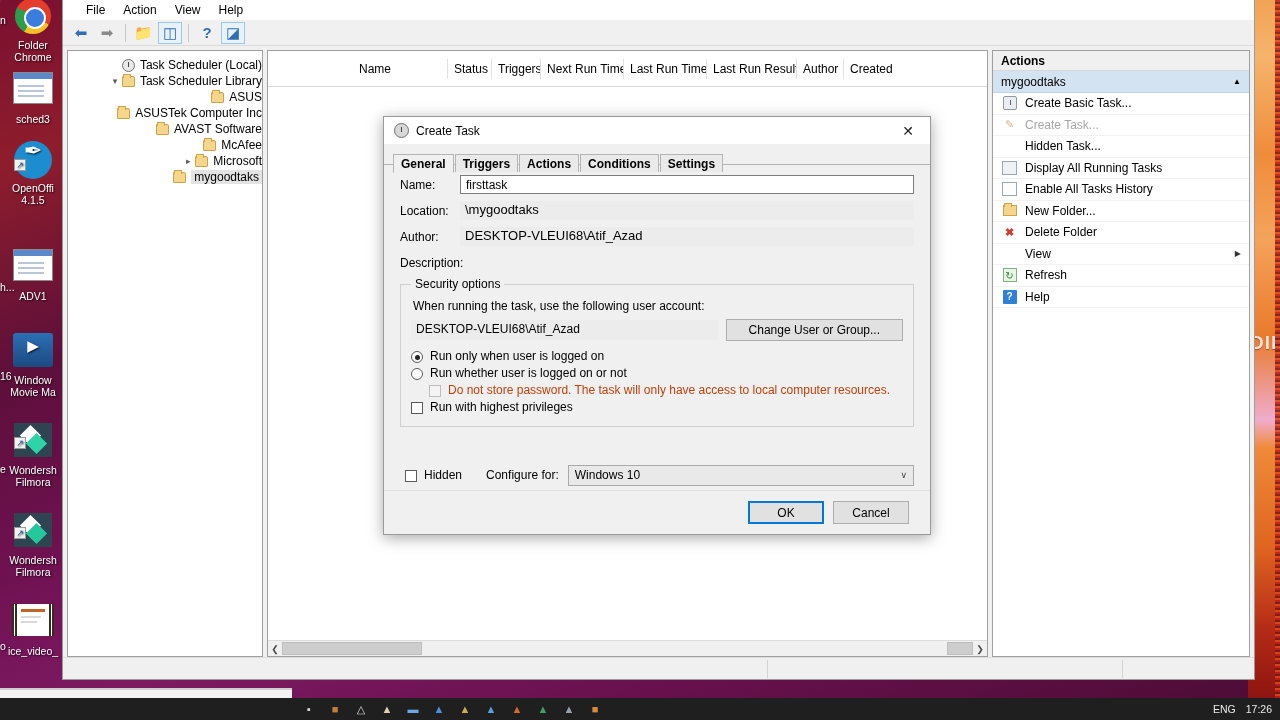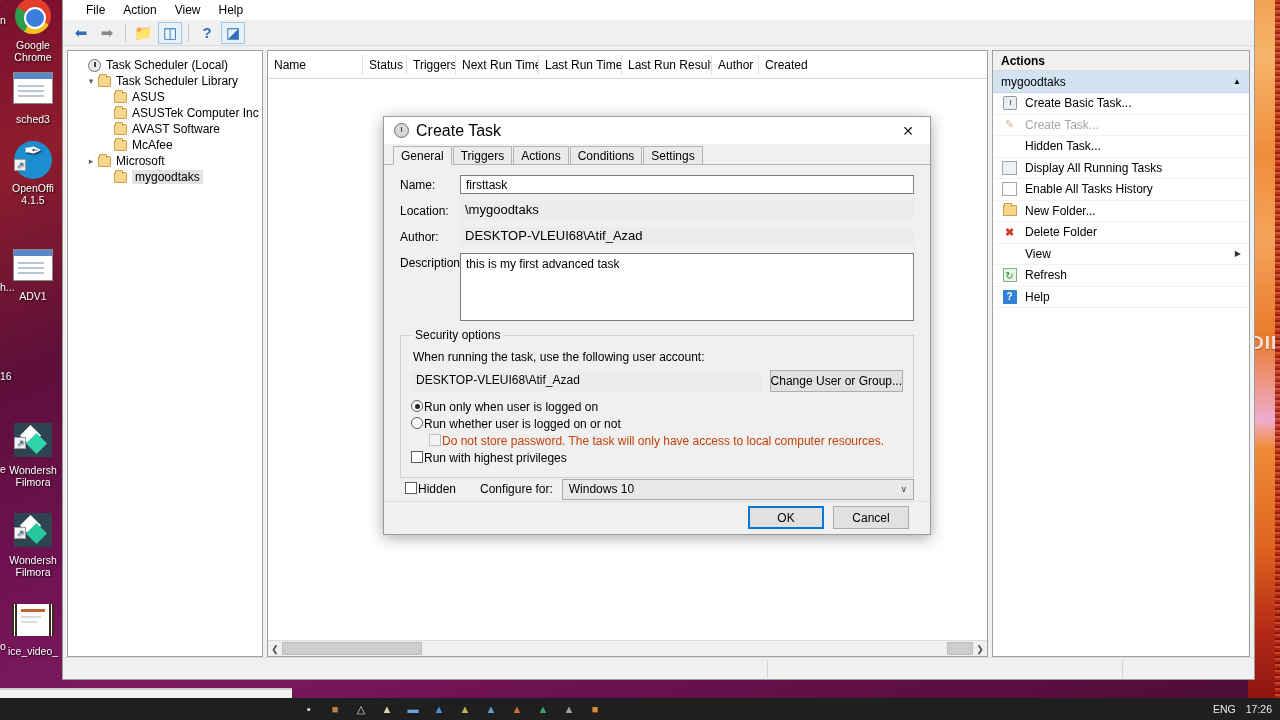--- a/index.html
+++ b/index.html
@@ -95,36 +95,36 @@
   .tbtn.framed { border:1px solid #9fc7e8; background:#e7f2fb; }
   .tsep { width:1px; height:18px; background:#c8c8c8; margin:0 4px; }
 
   #body { flex: 1; display: flex; padding: 4px 4px 0 4px; gap: 0; min-height: 0; }
 
   
   #treepane {
     width: 196px; background: #fff; border: 1px solid #a0a0a0;
     padding: 6px 0 0 0; font-size: 12px; overflow: hidden;
   }
-  .trow { display:flex; align-items:center; height:16px; padding-left:6px; white-space:nowrap; }
+  .trow { display:flex; align-items:center; height:16px; padding-left:6px; white-space:nowrap;justify-content:flex-end; }
   .trow .tw { width: 14px; text-align:center; color:#5c5c5c; font-size:9px; }
   .folder { width:13px; height:11px; background:#f6d68a; border:1px solid #caa34a;
      border-radius:1px 2px 1px 1px; margin-right:5px; position:relative; flex:none; }
   .folder:before{content:""; position:absolute; left:0; top:-3px; width:6px; height:3px;
      background:#f6d68a; border:1px solid #caa34a; border-bottom:none; border-radius:1px 1px 0 0;}
   .clockico { width:13px; height:13px; border-radius:50%; border:1.5px solid #6f6f6f; margin-right:5px;
      position:relative; flex:none; background:#e9e9e9;}
   .clockico:after{content:""; position:absolute; left:5px; top:2px; width:1.5px; height:5px; background:#444;}
   .sel { background:#e3e3e3; }
 
   
   #listpane { flex:1; margin-left:4px; background:#fff; border:1px solid #a0a0a0;
      display:flex; flex-direction:column; min-width:0; }
-  #listhdr { height:28px; background:#fff; border-bottom:1px solid #d6d6d6; display:flex;
-     font-size:12px; align-items:center; }
+  #listhdr { height:36px; background:#fff; border-bottom:1px solid #d6d6d6; display:flex;
+     font-size:12px; align-items:center;justify-content:center; }
   #listhdr .hc { padding:0 6px; border-right:1px solid #e1e1e1; height:20px; line-height:20px;
      white-space:nowrap; overflow:hidden; }
   #listbody { flex:1; background:#fff; }
   #hscroll { height:16px; background:#f0f0f0; border-top:1px solid #dcdcdc;
      display:flex; align-items:center; }
   .sbtn { width:14px; height:14px; font-size:9px; display:flex; align-items:center;
      justify-content:center; color:#4a4a4a; background:#f0f0f0; }
   .sthumb { height:13px; background:#cdcdcd; border:1px solid #bdbdbd; }
 
   
@@ -162,47 +162,47 @@
   #dlg {
     position:absolute; left:383px; top:116px; width:548px; height:419px;
     background:#f0f0f0; border:1px solid #9a9a9a;
     box-shadow: 0 3px 14px rgba(0,0,0,.34);
     display:flex; flex-direction:column;
   }
   #dlgtitle { height:27px; background:#fff; display:flex; align-items:center; padding-left:10px; }
   #dlgtitle .tico { width:15px; height:15px; border-radius:50%; border:1.5px solid #6f6f6f;
      background:#d8d8d8; position:relative; margin-right:7px; }
   #dlgtitle .tico:after{content:""; position:absolute; left:5.5px; top:2.5px; width:1.5px; height:5px; background:#444;}
-  #dlgtitle .ttext { font-size:16px; }
+  #dlgtitle .ttext { font-size:12px; }
   #dlgclose { margin-left:auto; width:44px; height:27px; display:flex; align-items:center;
      justify-content:center; font-size:14px; color:#222; }
 
   #tabs { display:flex; padding-left:9px; height:19px; margin-top:2px;
      border-bottom:1px solid #b4b4b4; position:relative; z-index:1; }
   .tab { padding:2px 7px 1px 7px; font-size:12px; border:1px solid #b4b4b4; border-bottom:none;
-     background:#eaeaea; margin-right:1px; position:relative; top:0; }
+     background:#eaeaea; margin-right:1px; position:relative; top:8px;font-weight:bold; }
   .tab.active { background:#f0f0f0; border-bottom:1px solid #f0f0f0; margin-bottom:-1px; }
 
   #dlgbody { flex:1; background:#f0f0f0; padding:10px 16px 0 16px; position:relative; }
   .frow { display:flex; align-items:flex-start; margin-bottom:7px; }
   .flabel { width:60px; font-size:12px; padding-top:3px; }
   .finput { flex:1; height:19px; background:#fff; border:1px solid #7c7c7c; padding:2px 5px;
      font-size:12px; line-height:14px; }
   .fstatic { flex:1; height:19px; background:#ececec; padding:2px 5px; font-size:13px; line-height:14px; }
   .ftextarea { flex:1; height:68px; background:#fff; border:1px solid #7c7c7c; padding:3px 5px;
      font-size:12px; }
 
   fieldset.sec { margin:6px 0 0 0; border:1px solid #d0d0d0; padding:6px 10px 9px 10px; }
   fieldset.sec legend { font-size:12px; padding:0 4px; }
   .secline { font-size:12px; margin:2px 0 6px 2px; }
   .acctrow { display:flex; align-items:center; gap:8px; margin-bottom:8px; }
   .acctbox { flex:1; height:20px; background:#ececec; padding:2px 5px; font-size:12px; line-height:15px; }
   .btn { background:#e1e1e1; border:1px solid #adadad; font-size:12px; height:22px;
-     padding:0 0; display:flex; align-items:center; justify-content:center; }
-  .optrow { display:flex; align-items:flex-start; gap:1px; margin:3px 0; font-size:12px; }
+     padding:0 22px; display:flex; align-items:center; justify-content:center; }
+  .optrow { display:flex; align-items:flex-end; gap:7px; margin:3px 0; font-size:12px; }
   .radio { width:12px; height:12px; border-radius:50%; border:1px solid #5a5a5a; background:#fff;
      position:relative; flex:none; }
   .radio.on:after { content:""; position:absolute; left:2.5px; top:2.5px; width:5px; height:5px;
      border-radius:50%; background:#222; }
   .cbox { width:12px; height:12px; border:1px solid #5a5a5a; background:#fff; flex:none; }
   .cbox.dim { border-color:#bdbdbd; background:#f4f4f4; }
   .indent { margin-left:18px; }
   .dim { color:#c2410c; }
 
   #bottomrow { display:flex; align-items:center; padding:0 16px; height:30px; }
@@ -232,21 +232,21 @@
 
   <div id="wall-right">
     <div class="word">DIE</div>
   </div>
   <div id="wall-right-edge"></div>
 
   <div class="dicon" style="left:2px; top:-4px;">
     <div class="glyph">
         <div class="ic-chrome"></div>
       </div>
-    <span class="lbl">Google
+    <span class="lbl">Folder
 Chrome</span>
   </div>
   <div class="dicon" style="left:2px; top:68px;">
     <div class="glyph">
         <div class="ic-win">
           <div class="ln" style="top:12px"></div>
           <div class="ln" style="top:17px"></div>
           <div class="ln" style="top:22px"></div>
         </div>
       </div>
@@ -263,20 +263,27 @@
   </div>
   <div class="dicon" style="left:2px; top:245px;">
     <div class="glyph">
         <div class="ic-win">
           <div class="ln" style="top:12px"></div>
           <div class="ln" style="top:17px"></div>
           <div class="ln" style="top:22px"></div>
         </div>
       </div>
     <span class="lbl">ADV1</span>
+  </div>
+  <div class="dicon" style="left:2px; top:330px;">
+    <div class="glyph">
+        <div class="ic-mm"></div>
+      </div>
+    <span class="lbl">Window
+Movie Ma</span>
   </div>
   <div class="dicon" style="left:2px; top:420px;">
     <div class="glyph">
         <div class="ic-filmora">
           <div class="d1"></div>
           <div class="d2"></div>
           <span class="shortcut">↗</span>
         </div>
       </div>
     <span class="lbl">Wondersh
@@ -490,21 +497,20 @@
       <div class="frow">
         <div class="flabel">Location:</div>
         <div class="fstatic">\mygoodtaks</div>
       </div>
       <div class="frow">
         <div class="flabel">Author:</div>
         <div class="fstatic">DESKTOP-VLEUI68\Atif_Azad</div>
       </div>
       <div class="frow">
         <div class="flabel">Description:</div>
-        <div class="ftextarea">this is my first advanced task</div>
       </div>
 
       <fieldset class="sec">
         <legend>Security options</legend>
         <div class="secline">When running the task, use the following user account:</div>
         <div class="acctrow">
           <div class="acctbox">DESKTOP-VLEUI68\Atif_Azad</div>
           <div class="btn">Change User or Group...</div>
         </div>
         <div class="optrow">

